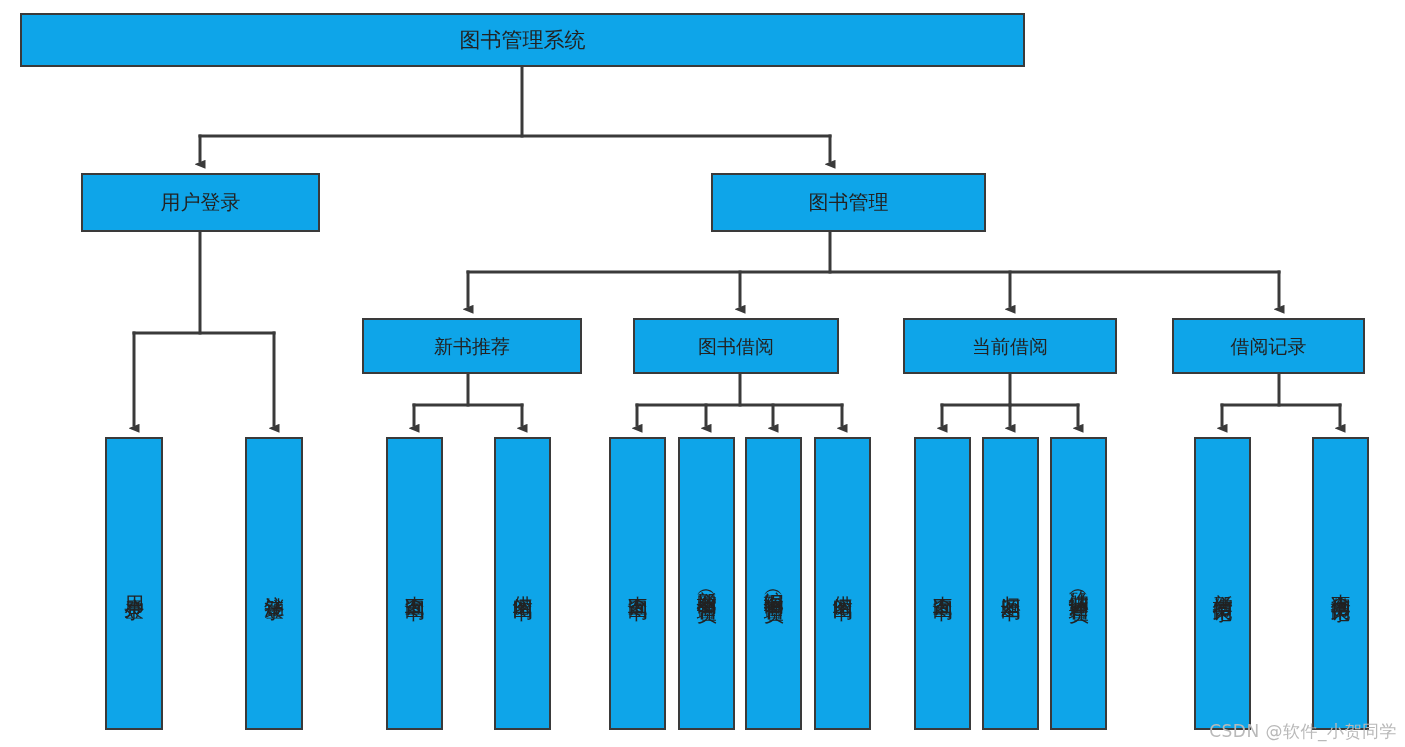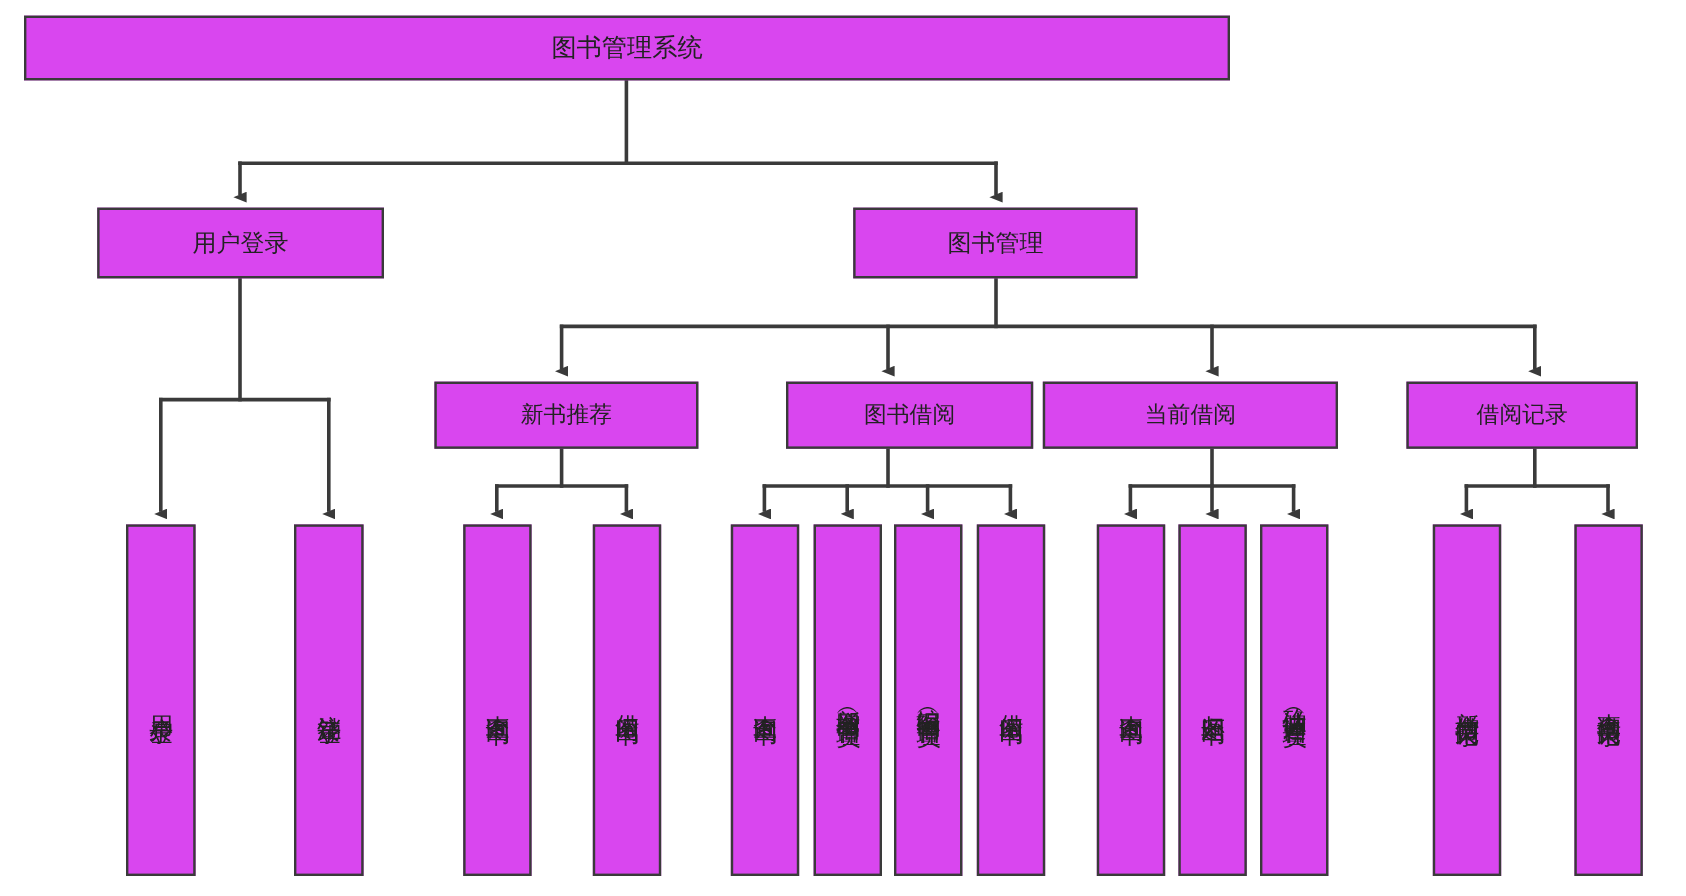--- a/index.html
+++ b/index.html
@@ -20,21 +20,21 @@
     position:absolute;
     left:0; top:0;
     width:1405px;
     height:747px;
     pointer-events:none;
   }
   
   .node{
     position:absolute;
     box-sizing:border-box;
-    background:#d946ef;
+    background:#0ea5e9;
     border:2.5px solid #3a3a3a;
     display:flex;
     align-items:center;
     justify-content:center;
     color:#222222;
     line-height:1.18;
     text-align:right;
     z-index:2;
   }
   .node.root{
@@ -130,27 +130,27 @@
       <path d="M1222,405 L1340,405"></path>
       <path d="M1222,405 L1222,425" marker-end="url(#arrow)"></path>
       <path d="M1340,405 L1340,425" marker-end="url(#arrow)"></path>
     </g>
   </svg>
 
   <div class="node root">图书管理系统</div>
 
   <div class="node lvl2" style="left:81px; top:173px; width:239px;">用户登录</div>
 
-  <div class="node lvl2" style="left:711px; top:173px; width:237px;">图书管理</div>
+  <div class="node lvl2" style="left:711px; top:173px; width:275px;">图书管理</div>
 
   <div class="node lvl3" style="left:362px; top:318px; width:220px;">新书推荐</div>
 
-  <div class="node lvl3" style="left:655px; top:318px; width:206px;">图书借阅</div>
-
-  <div class="node lvl3" style="left:869px; top:318px; width:246px;">当前借阅</div>
+  <div class="node lvl3" style="left:633px; top:318px; width:206px;">图书借阅</div>
+
+  <div class="node lvl3" style="left:903px; top:318px; width:214px;">当前借阅</div>
 
   <div class="node lvl3" style="left:1172px; top:318px; width:193px;">借阅记录</div>
 
   <div class="node leaf" style="left:105px; width:58px;">
     <span class="vtext">用户登录</span>
   </div>
 
   <div class="node leaf" style="left:245px; width:58px;">
     <span class="vtext">注销登录</span>
   </div>
@@ -192,14 +192,15 @@
   </div>
 
   <div class="node leaf" style="left:1194px; width:57px;">
     <span class="vtext">新增借阅记录</span>
   </div>
 
   <div class="node leaf" style="left:1312px; width:57px;">
     <span class="vtext">查询借阅记录</span>
   </div>
 
+  <div id="watermark">CSDN @软件_小贺同学</div>
 
 </div>
 
 </body></html>

